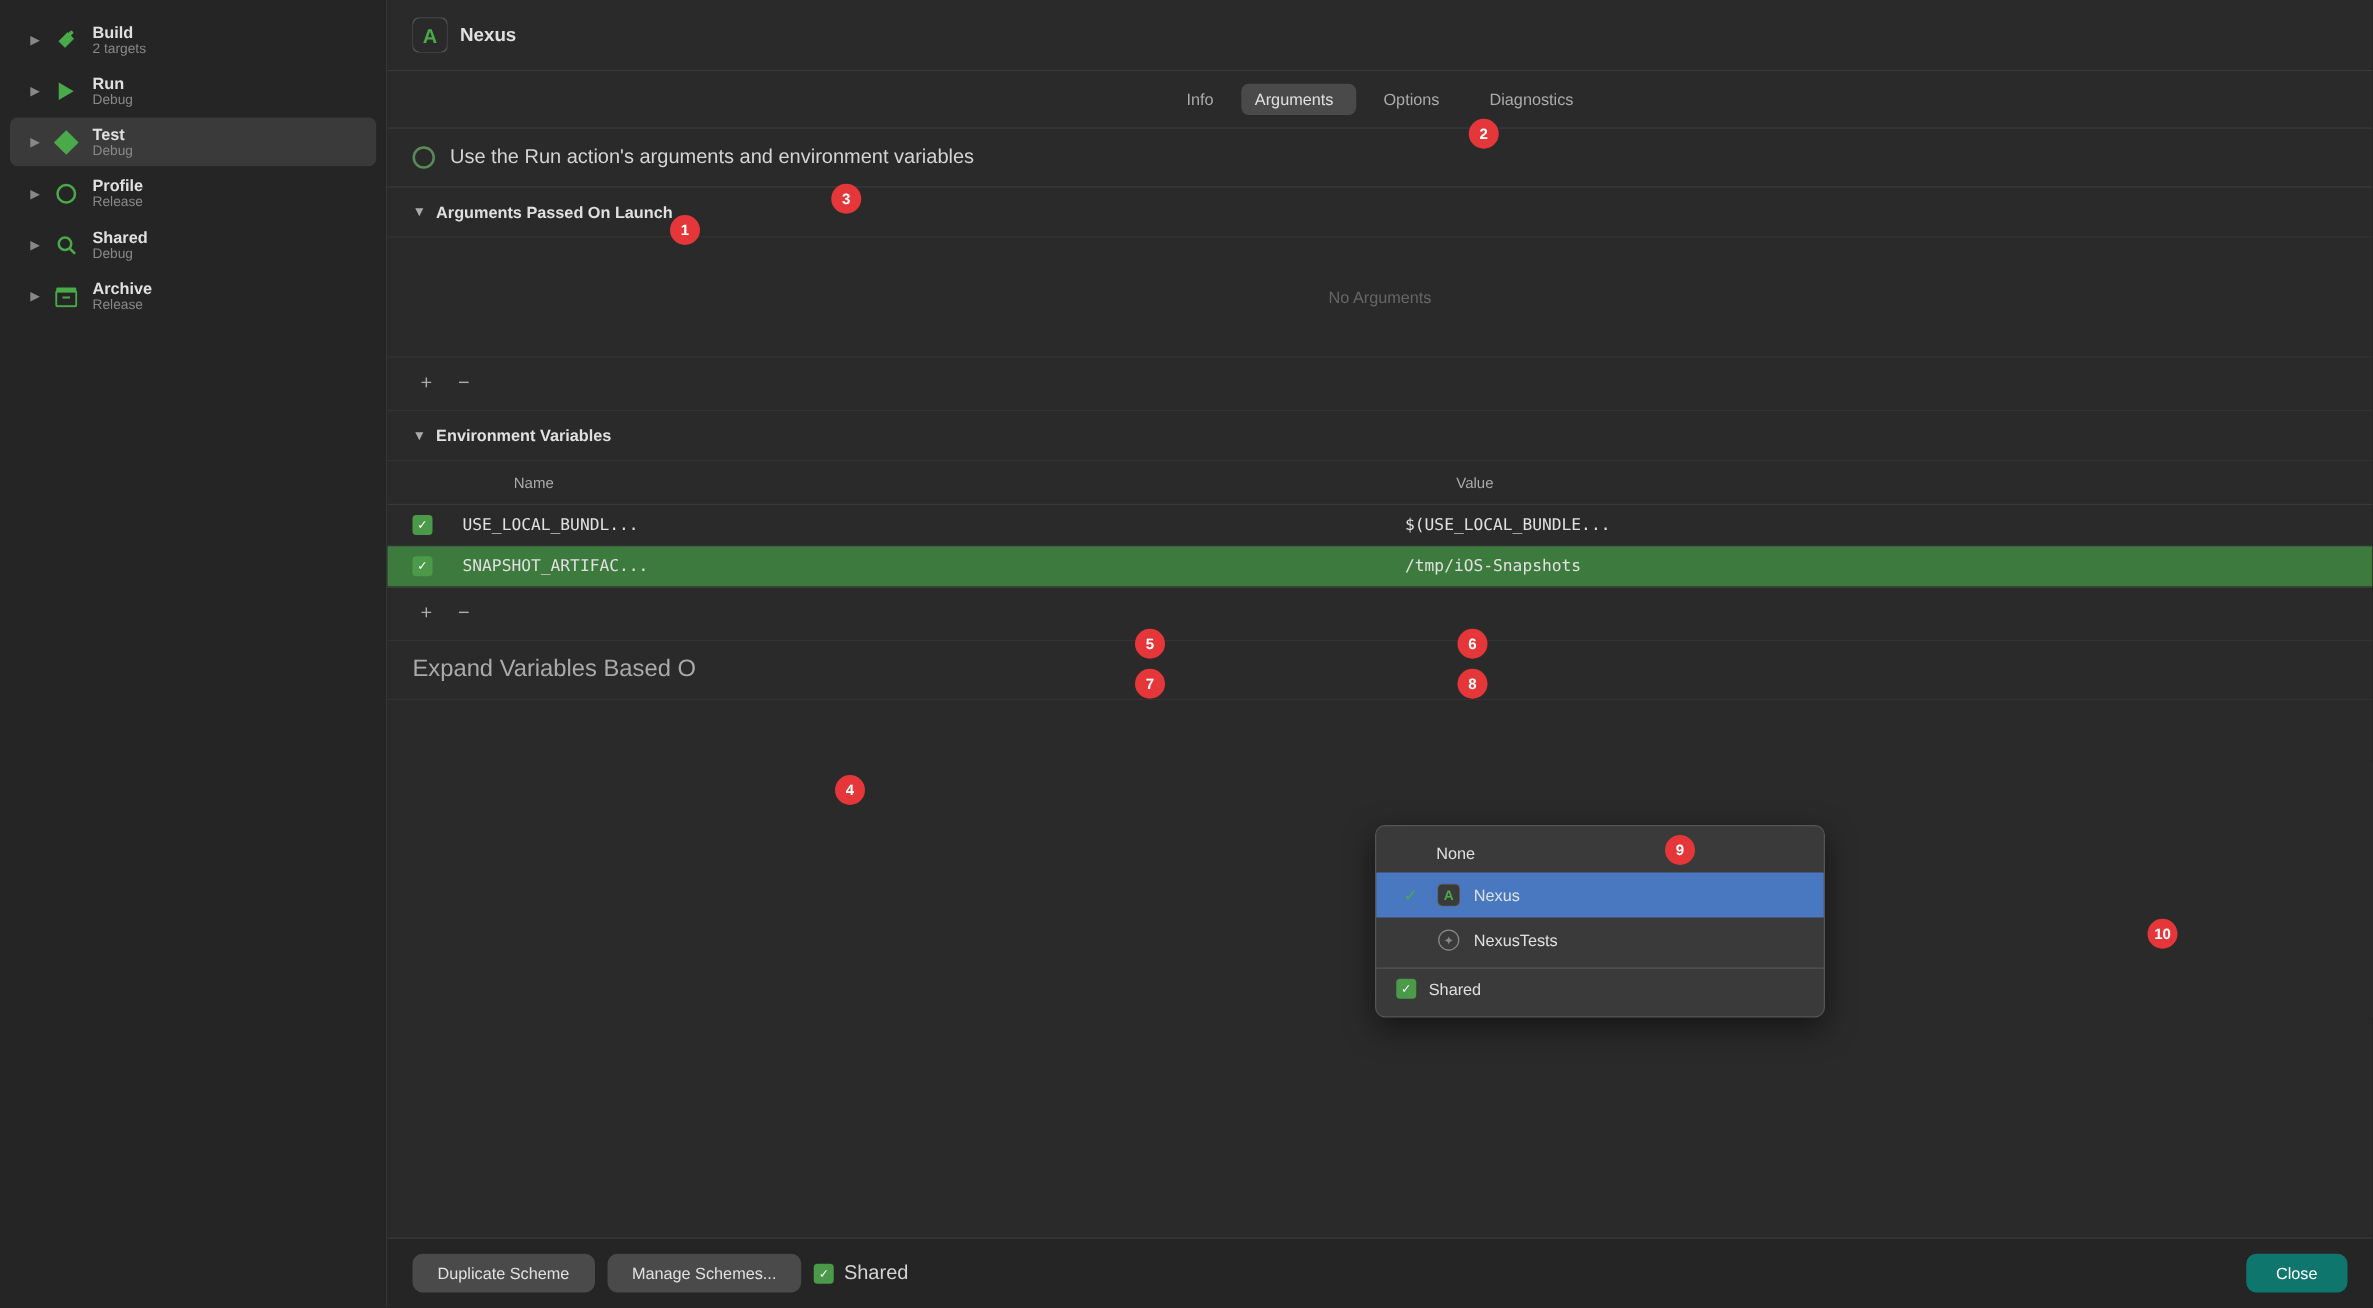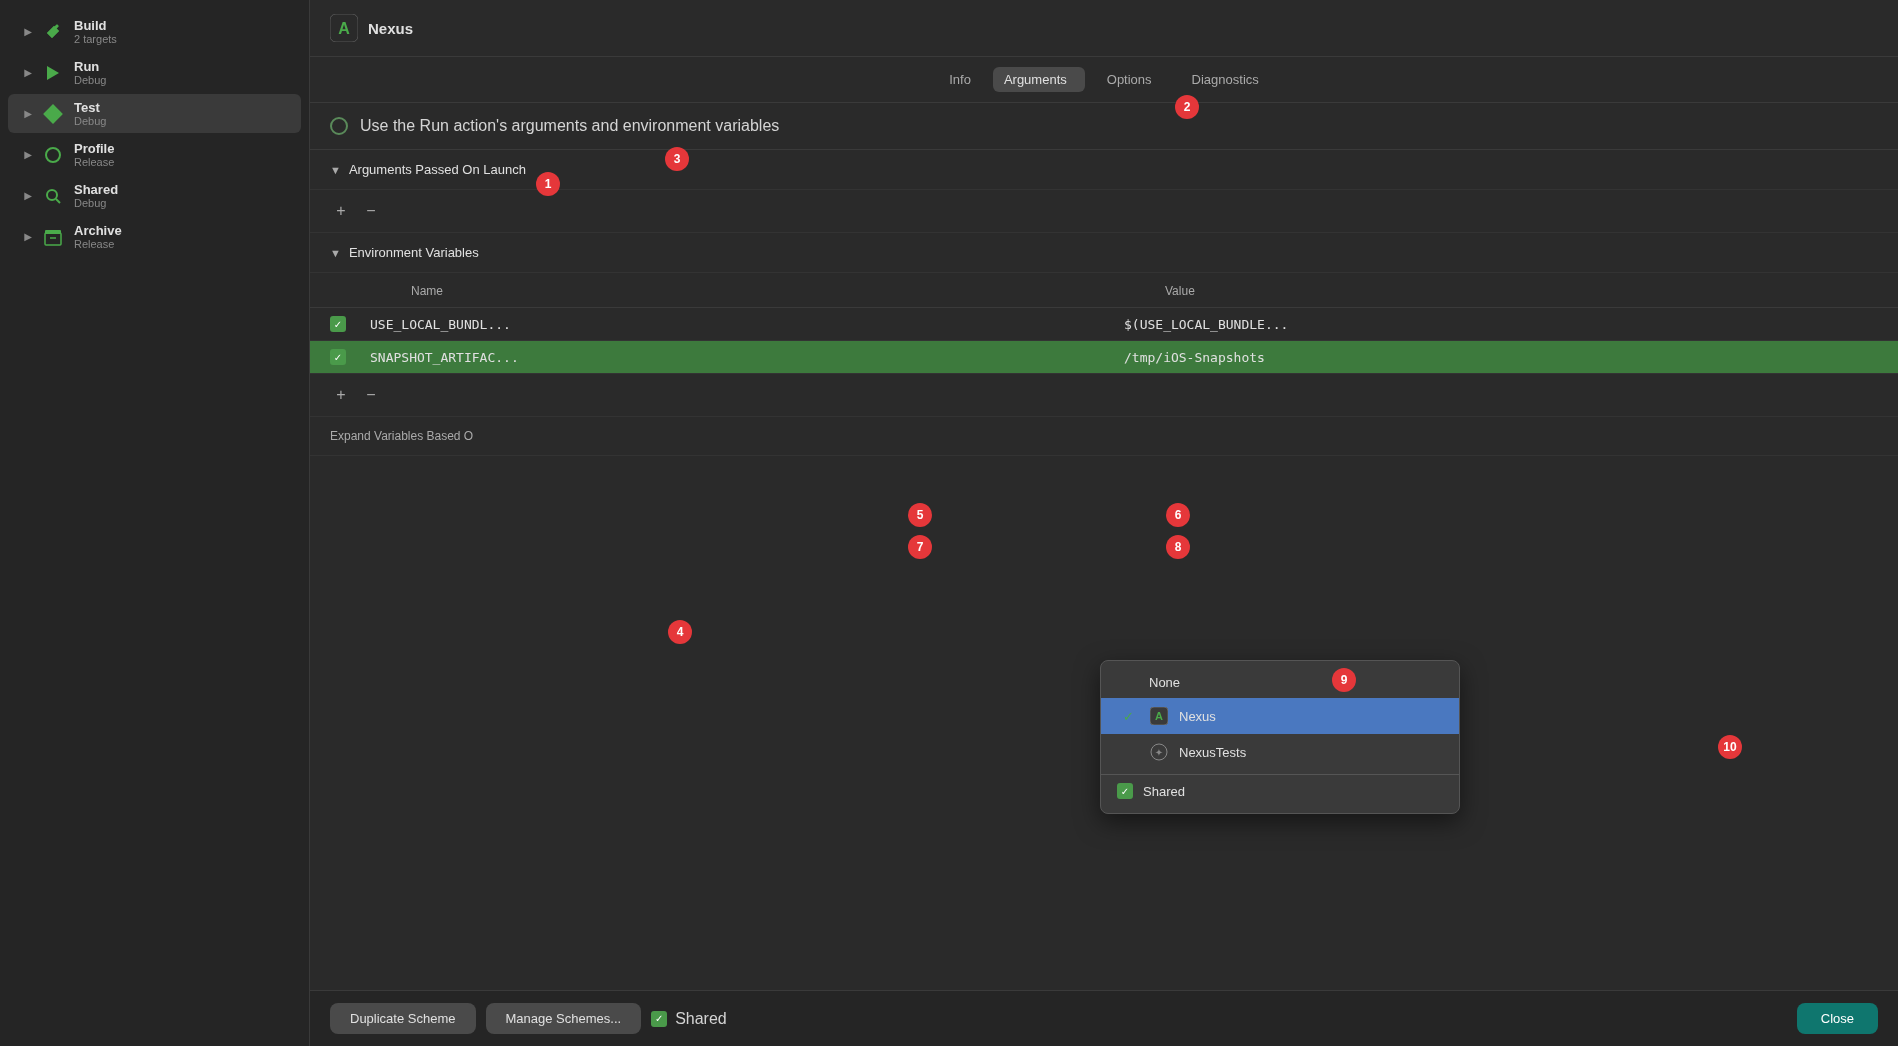--- a/index.html
+++ b/index.html
@@ -144,21 +144,21 @@
       border-bottom: 1px solid #333;
     }
 
     .chevron {
       color: #aaa;
       font-size: 11px;
     }
 
     .section-title {
       font-size: 13px;
-      font-weight: 400;
+      font-weight: 700;
       color: #e0e0e0;
     }
 
     .no-arguments {
       text-align: center;
       padding: 40px 20px;
       color: #666;
       font-size: 13px;
       border-bottom: 1px solid #333;
     }
@@ -238,21 +238,21 @@
       font-size: 13px;
       color: #e0e0e0;
       font-family: 'SF Mono', Menlo, monospace;
     }
 
     .expand-variables-row {
       display: flex;
       align-items: center;
       padding: 12px 20px;
       gap: 12px;
-      font-size: 12px;
+      font-size: 19px;
       color: #aaa;
       border-bottom: 1px solid #333;
     }
 
     
     .bottom-bar {
       display: flex;
       align-items: center;
       padding: 12px 20px;
       border-top: 1px solid #3a3a3a;
@@ -480,20 +480,23 @@
   <div class="use-run-row">
     <div class="checkbox-circle"></div>
     <span>Use the Run action's arguments and environment variables</span>
   </div>
 
   <div class="section-header">
     <span class="chevron">▼</span>
     <span class="section-title">Arguments Passed On Launch</span>
   </div>
 
+  <div class="no-arguments">
+    <span>No Arguments</span>
+  </div>
 
   <div class="add-remove-row">
     <span class="add-remove-btn">+</span>
     <span class="add-remove-btn">−</span>
   </div>
 
   <div class="section-header">
     <span class="chevron">▼</span>
     <span class="section-title">Environment Variables</span>
   </div>

